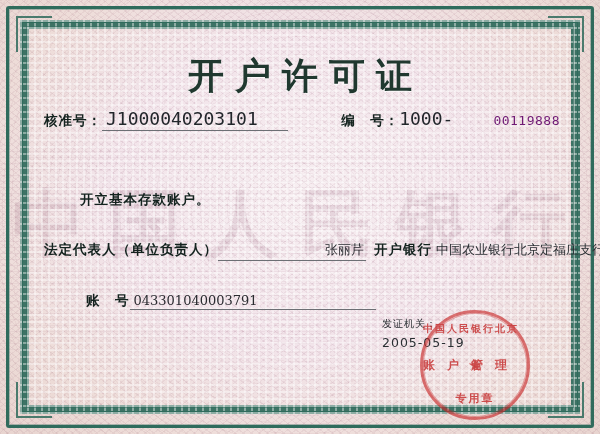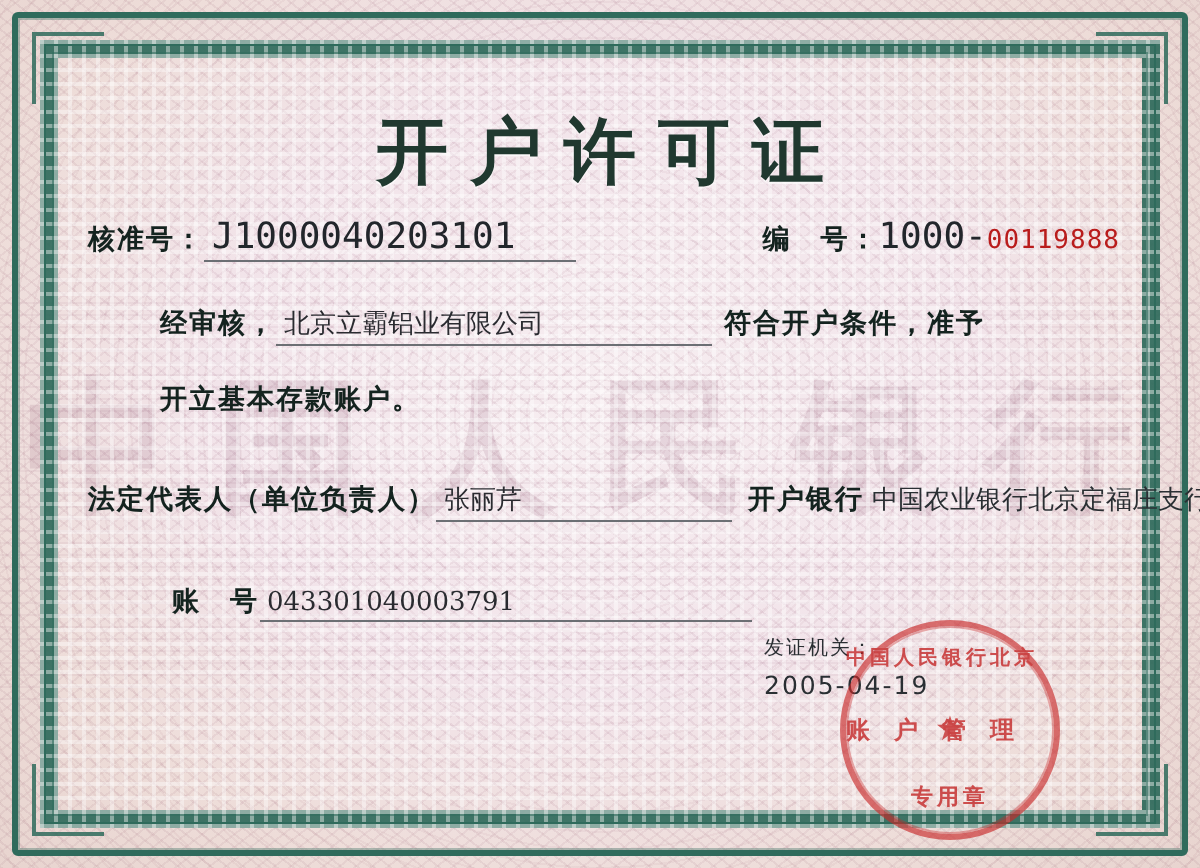--- a/index.html
+++ b/index.html
@@ -152,39 +152,40 @@
   .handwrite {
     font-family: "DejaVu Serif", "Liberation Serif", serif;
     color: #2a2b30;
   }
 
   
   .r-approve { left: 10px; top: 74px; }
   .r-approve .field { width: 180px; }
   .r-number { right: 6px; top: 74px; }
   .code-red {
-    color: #b91c1c;
+    color: #701a75;
     letter-spacing: 0.5px;
     font-family: "DejaVu Sans Mono", "Liberation Mono", monospace;
     font-size: 13px;
+    margin-left: 40px;
   }
   .code-black {
     font-family: "DejaVu Sans Mono", "Liberation Mono", monospace;
     font-size: 18px;
     color: #22262b;
   }
 
   
   .r-body1 { left: 46px; top: 119px; }
   .r-body1 .field { width: 212px; text-align: left; }
   .r-body2 { left: 46px; top: 157px; letter-spacing: 1px; }
 
   
   .r-legal { left: 10px; top: 207px; }
-  .r-legal .field { width: 142px; }
+  .r-legal .field { width: 142px; text-align: right; }
   .r-bank { left: 340px; top: 207px; }
   .r-bank .field { width: 168px; border-bottom: none; }
 
   
   .r-acct { left: 10px; top: 258px; margin-left: 42px; }
   .r-acct .field { width: 240px; }
 
   
   .date-line {
     position: absolute;
@@ -271,40 +272,37 @@
     <div class="title">开户许可证</div>
 
     <div class="row r-approve">
       <span class="label">核准号：</span><span class="field code-black">J1000040203101</span>
     </div>
 
     <div class="row r-number">
       <span class="label">编　号：</span><span class="code-black">1000-</span><span class="code-red">00119888</span>
     </div>
 
-    <div class="row r-body1">
-      <span class="label">经审核，</span><span class="field handwrite">北京立霸铝业有限公司</span><span class="label" style="margin-left:6px;">符合开户条件，准予</span>
-    </div>
 
     <div class="row r-body2 label">开立基本存款账户。</div>
 
     <div class="row r-legal">
       <span class="label">法定代表人（单位负责人）</span><span class="field handwrite">张丽芹</span>
     </div>
 
     <div class="row r-bank">
       <span class="label">开户银行</span><span class="field">中国农业银行北京定福庄支行</span>
     </div>
 
     <div class="row r-acct">
       <span class="label">账　号</span><span class="field handwrite">043301040003791</span>
     </div>
 
     <div class="issuer">发证机关：</div>
-    <div class="date-line">2005-04-19</div>
+    <div class="date-line">2005-05-19</div>
 
     <div class="seal">
       <div class="seal-text-top">中国人民银行北京</div>
       <div class="star">★</div>
       <div class="seal-text-mid">账　户　管　理</div>
       <div class="seal-text-bot">专用章</div>
     </div>
 
   </div>
 </div>

